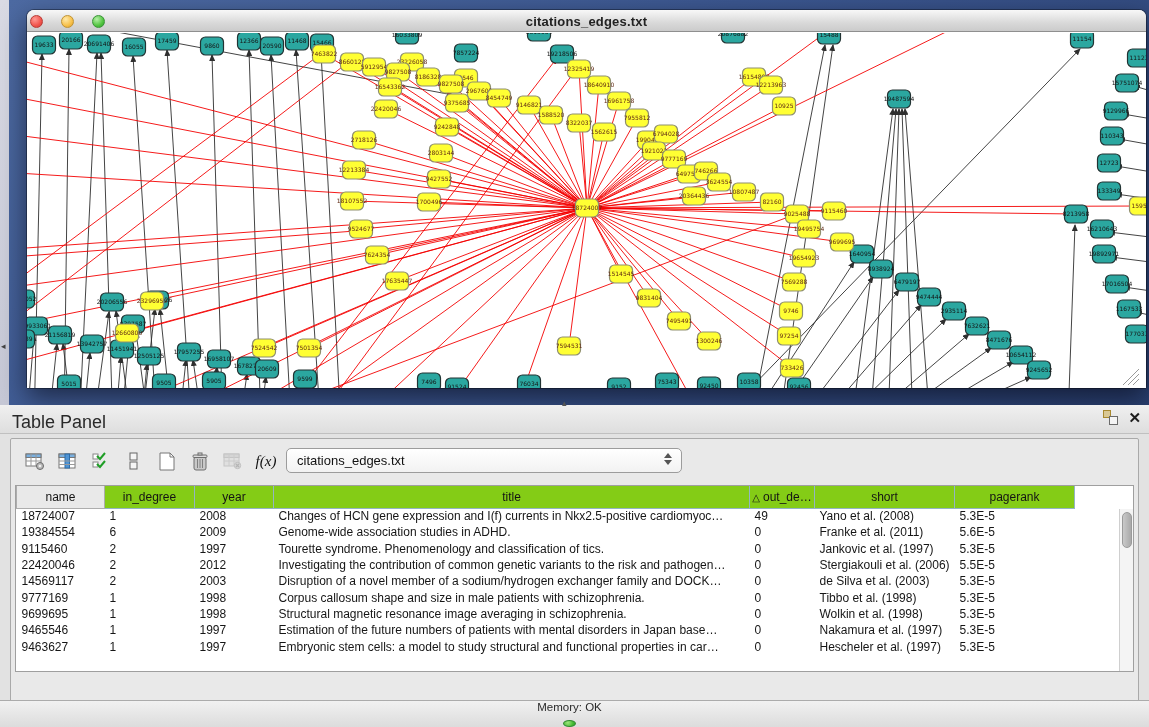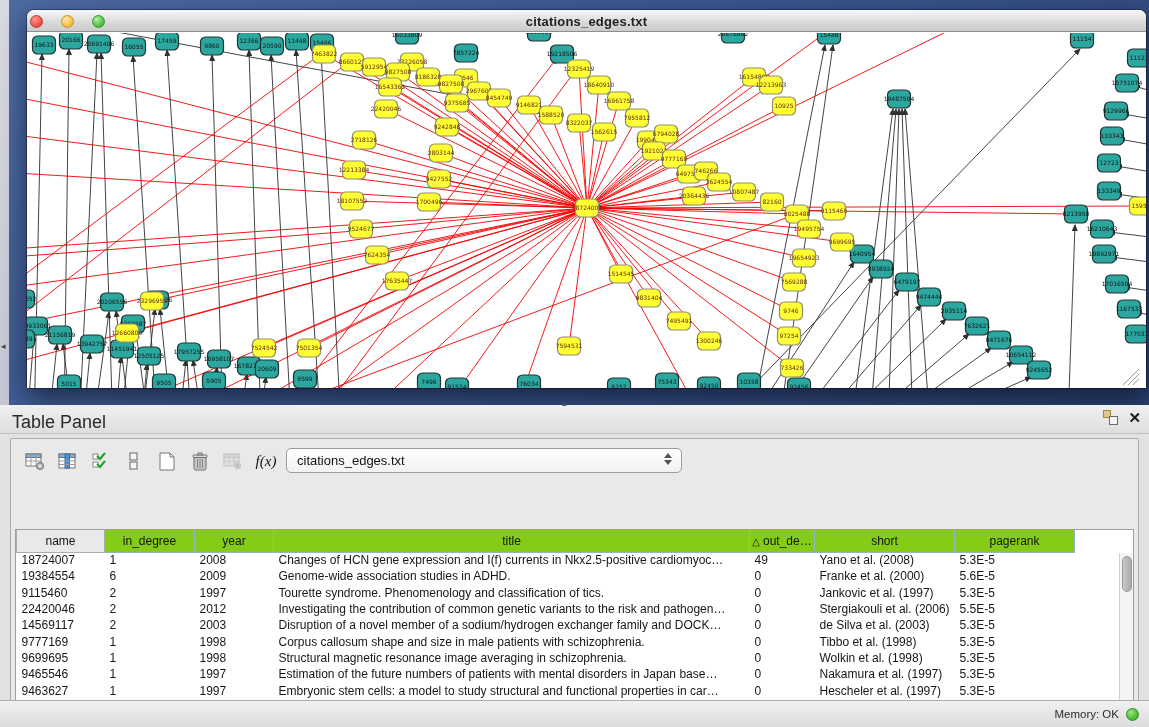--- a/index.html
+++ b/index.html
@@ -50,21 +50,21 @@
   .combo { position:absolute; left:275px; top:9px; width:396px; height:25px; background:linear-gradient(#ffffff,#f2f2f2);
            border:1px solid #9c9c9c; border-radius:5px; display:flex; align-items:center; padding:0 10px; cursor:pointer;
            box-shadow:inset 0 1px 0 #fff; }
   .combo .cval { font-size:13px; color:#111; }
   .combo-arrows { position:absolute; right:9px; top:4px; display:flex; flex-direction:column; gap:2px; }
   .combo-arrows i { display:block; width:0; height:0; border-left:4px solid transparent; border-right:4px solid transparent; }
   .combo-arrows .up { border-bottom:5px solid #555; }
   .combo-arrows .dn { border-top:5px solid #555; }
 
   
-  .table-wrap { position:absolute; left:4px; top:46px; width:1119px; height:187px; background:#fff; border:1px solid #9f9f9f; overflow:hidden;margin-top:44px; }
+  .table-wrap { position:absolute; left:4px; top:46px; width:1119px; height:187px; background:#fff; border:1px solid #9f9f9f; overflow:hidden; }
   table { border-collapse:collapse; table-layout:fixed; width:1104px; }
   th { height:22px; font-size:12px; font-weight:normal; color:#141414; text-align:center;
        background:#84cc16; border:1px solid #93b4c4; border-top:none; cursor:pointer; overflow:hidden; white-space:nowrap; }
   th.first { background:#e9e9e9; border-color:#adadad; }
   th.filler { background:#fff; border:none; }
   .sortglyph { font-size:10px; margin-right:3px; }
   td { height:16.3px; font-size:12px; color:#161616; padding:0 2px 0 5px; white-space:nowrap; overflow:hidden; text-overflow:ellipsis; cursor:default; }
   col.c1{width:88px} col.c2{width:90px} col.c3{width:79px} col.c4{width:476px} col.c5{width:65px} col.c6{width:140px} col.c7{width:120px} col.c8{width:46px}
   .vscroll { position:absolute; right:0; top:23px; width:14px; height:163px; background:#f4f4f4; border-left:1px solid #cfcfcf; }
   .vscroll .thumb { position:absolute; left:1.5px; top:3px; width:10px; height:36px; border-radius:6px;
@@ -73,21 +73,21 @@
   
   .tabbar { position:absolute; left:0; bottom:4px; width:100%; display:flex; justify-content:center; }
   .seg { display:flex; border:1px solid #8f8f8f; border-radius:5px; overflow:hidden; background:#fcfcfc; box-shadow:0 1px 1px rgba(0,0,0,.15); }
   .seg .tab { padding:1px 16px; font-size:12px; color:#1e1e1e; border-right:1px solid #bdbdbd; cursor:pointer; line-height:16px; }
   .seg .tab:last-child { border-right:none; }
   .seg .tab.active { background:linear-gradient(#7b7b7b,#676767); color:#f4f4f4; }
 
   
   .statusbar { position:absolute; left:0; top:700px; width:1149px; height:27px;
                background:linear-gradient(#f1f1f1,#dcdcdc); border-top:1px solid #ababab;
-               display:flex; align-items:center; justify-content:flex-end; padding-right:10px; gap:7px; }
+               display:flex; align-items:center; justify-content:flex-end; padding-right:10px; gap:7px;flex-direction:column; }
   .mem-label { font-size:11.5px; color:#2b2b2b; }
   .mem-dot { width:13px; height:13px; border-radius:50%; border:1px solid #2e8a2c;
              background:radial-gradient(circle at 35% 30%, #9fe57d, #45bb33 65%, #2f9e2d); }
 </style>
 </head>
 <body>
 
 <div class="app">
 
   <div class="left-strip">
@@ -657,21 +657,21 @@
                 <td>Yano et al. (2008)</td>
                 <td>5.3E-5</td>
                 <td></td>
               </tr>
               <tr>
                 <td>19384554</td>
                 <td>6</td>
                 <td>2009</td>
                 <td>Genome-wide association studies in ADHD.</td>
                 <td>0</td>
-                <td>Franke et al. (2000)</td>
+                <td>Franke et al. (2011)</td>
                 <td>5.6E-5</td>
                 <td></td>
               </tr>
               <tr>
                 <td>9115460</td>
                 <td>2</td>
                 <td>1997</td>
                 <td>Tourette syndrome. Phenomenology and classification of tics.</td>
                 <td>0</td>
                 <td>Jankovic et al. (1997)</td>

